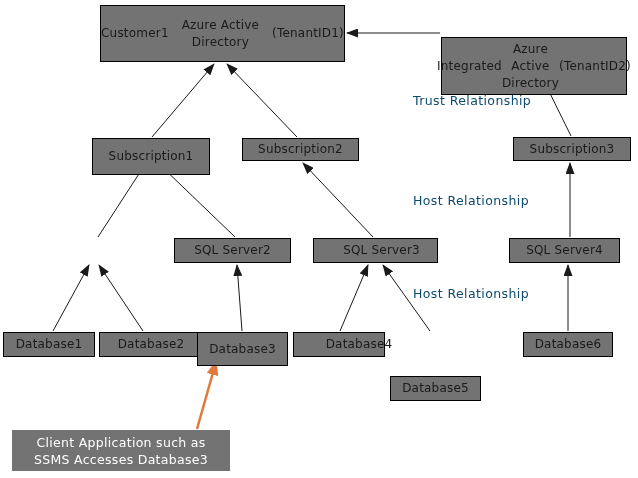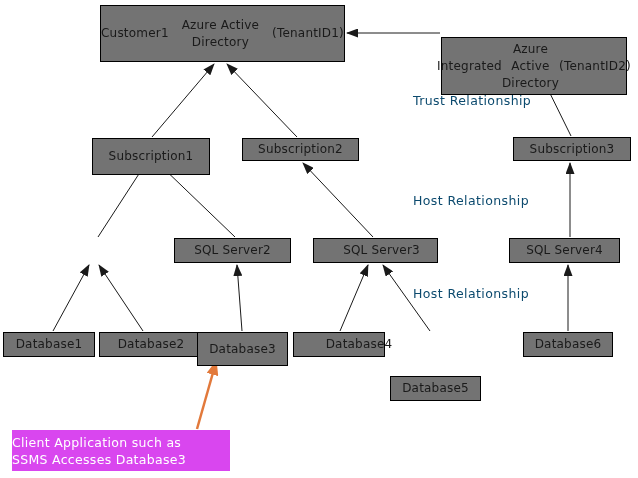--- a/index.html
+++ b/index.html
@@ -28,25 +28,25 @@
   .rel-label{
     position:absolute;
     font-size:12.5px;
     color:#0c4a6e;
     letter-spacing:0.4px;
     white-space:nowrap;
   }
   .callout{
     position:absolute;
     box-sizing:border-box;
-    background:#d946ef;
+    background:#737373;
     color:#ffffff;
     display:flex;
     flex-direction:column;
-    align-items:flex-start;
+    align-items:center;
     justify-content:center;
     text-align:center;
     font-size:12.5px;
     line-height:17px;
     letter-spacing:0.3px;
   }
 </style>
 </head>
 <body>
 

